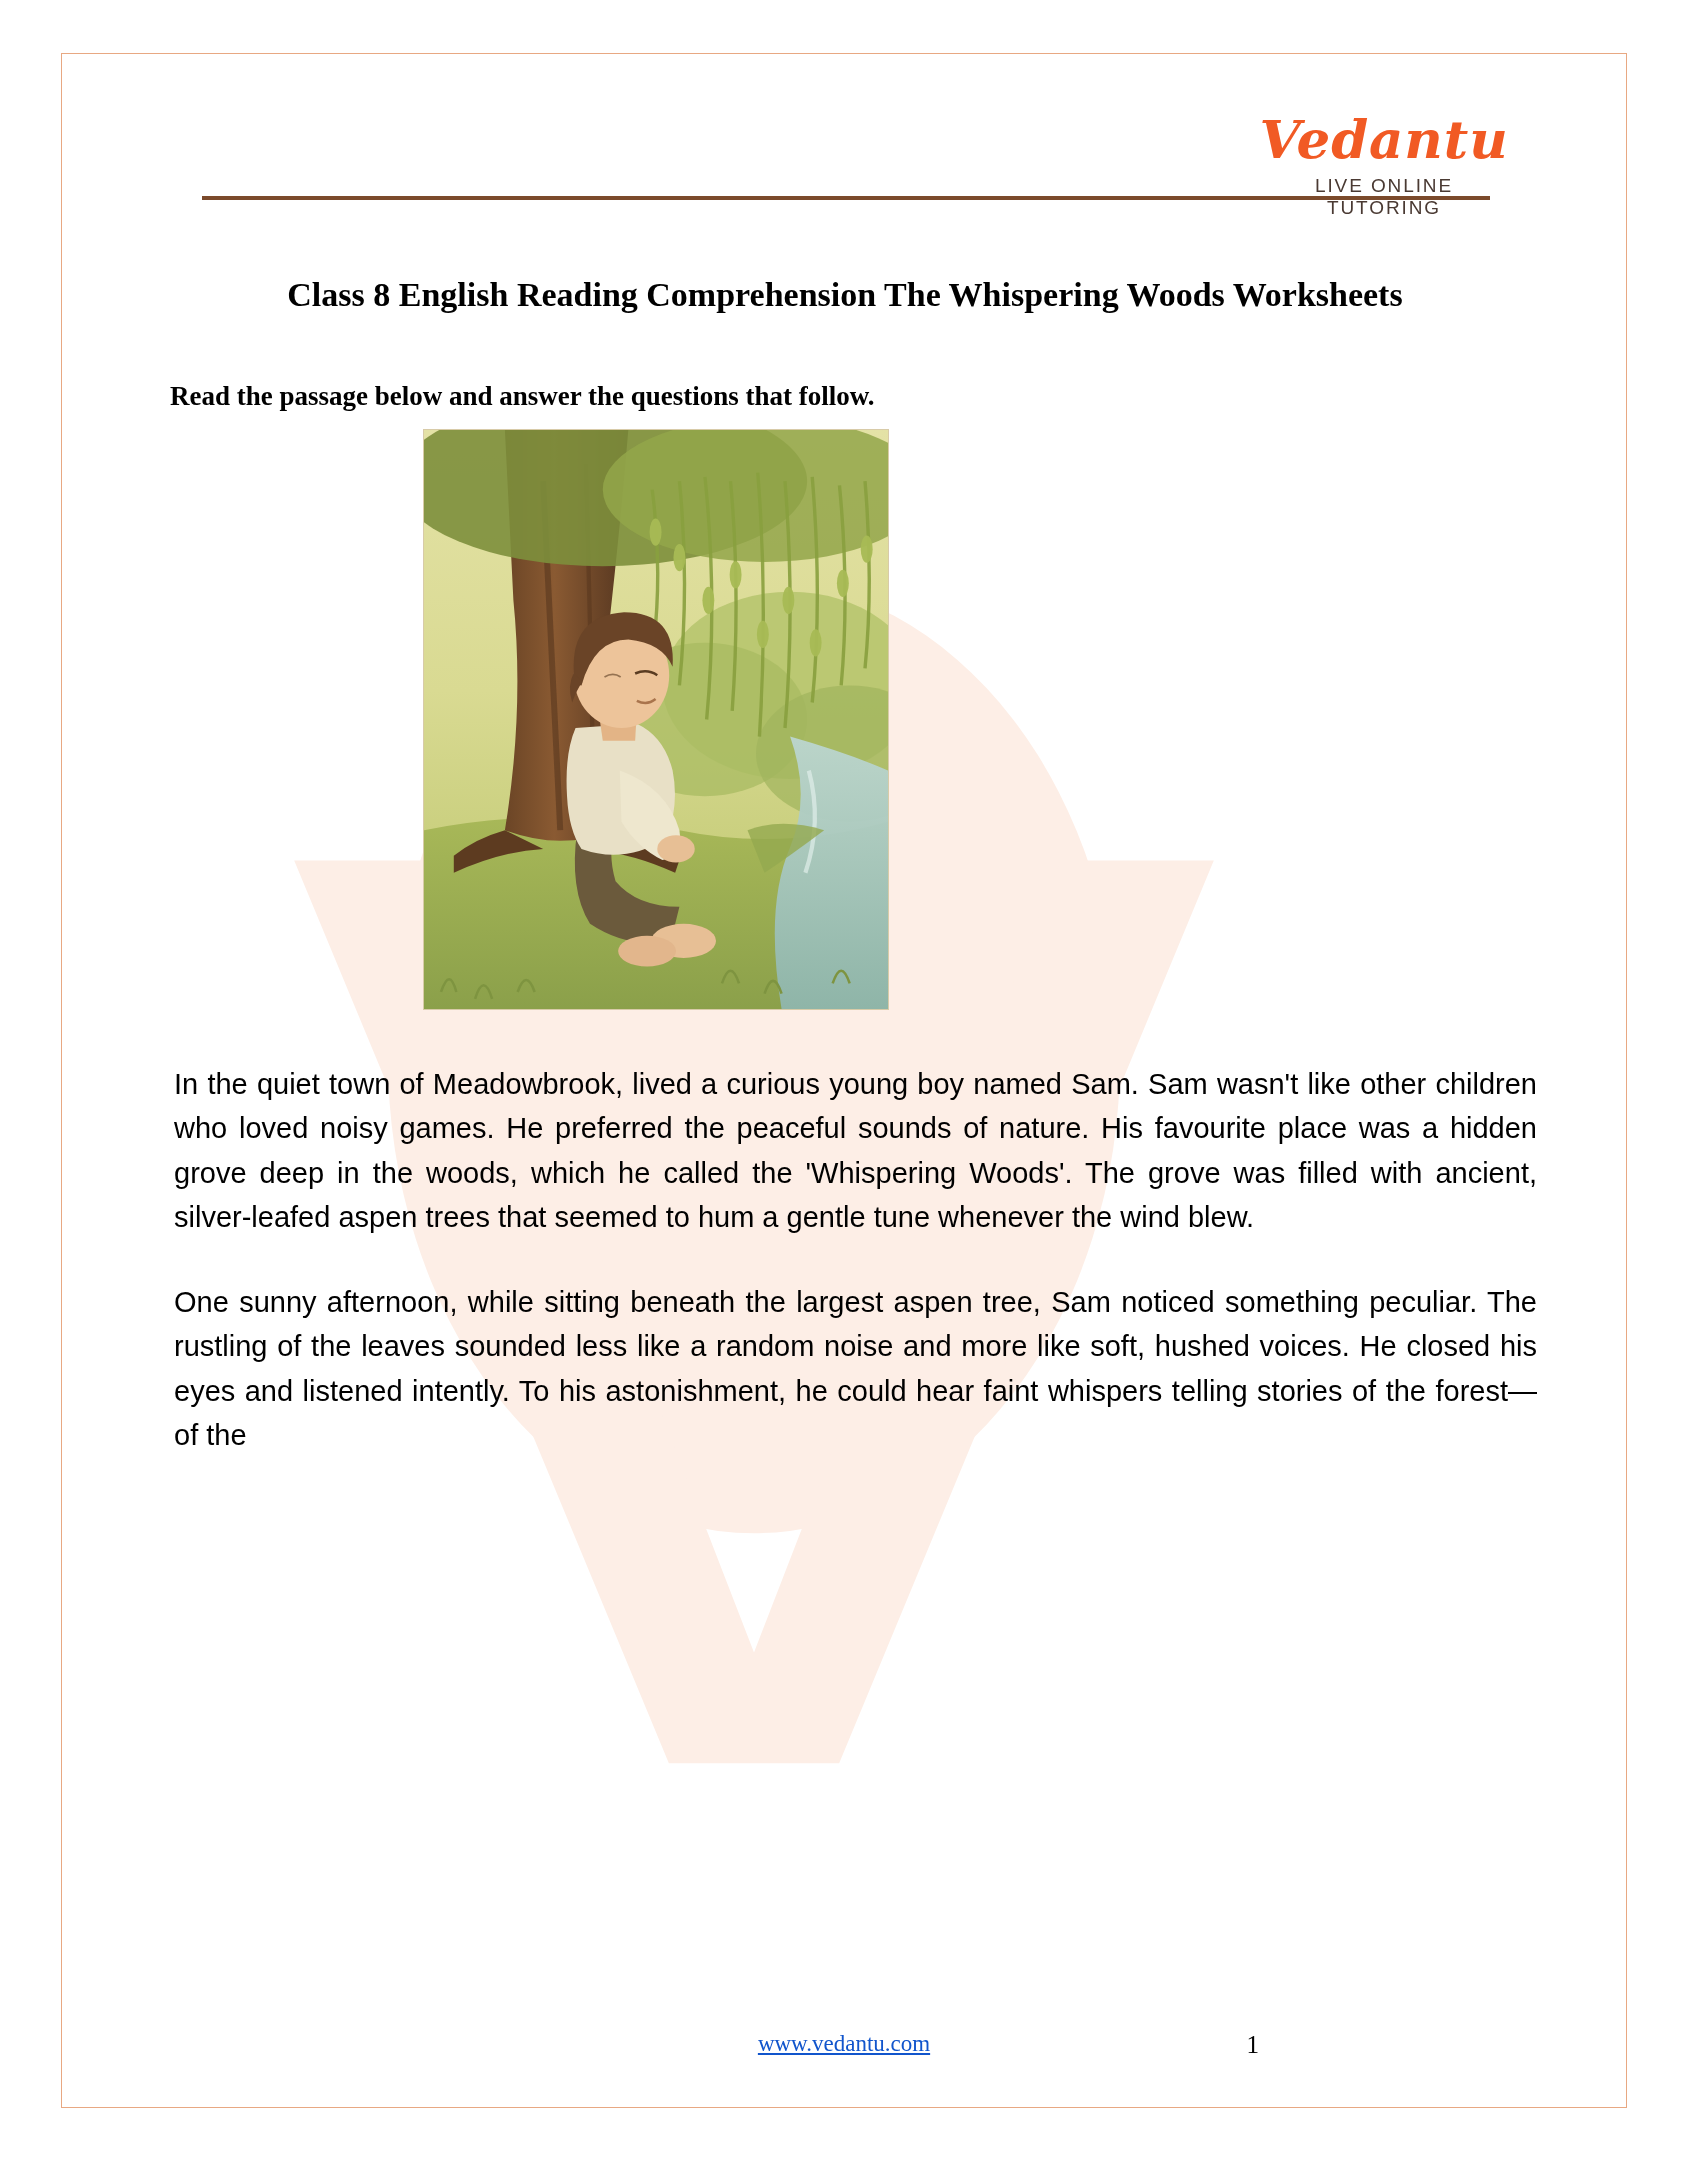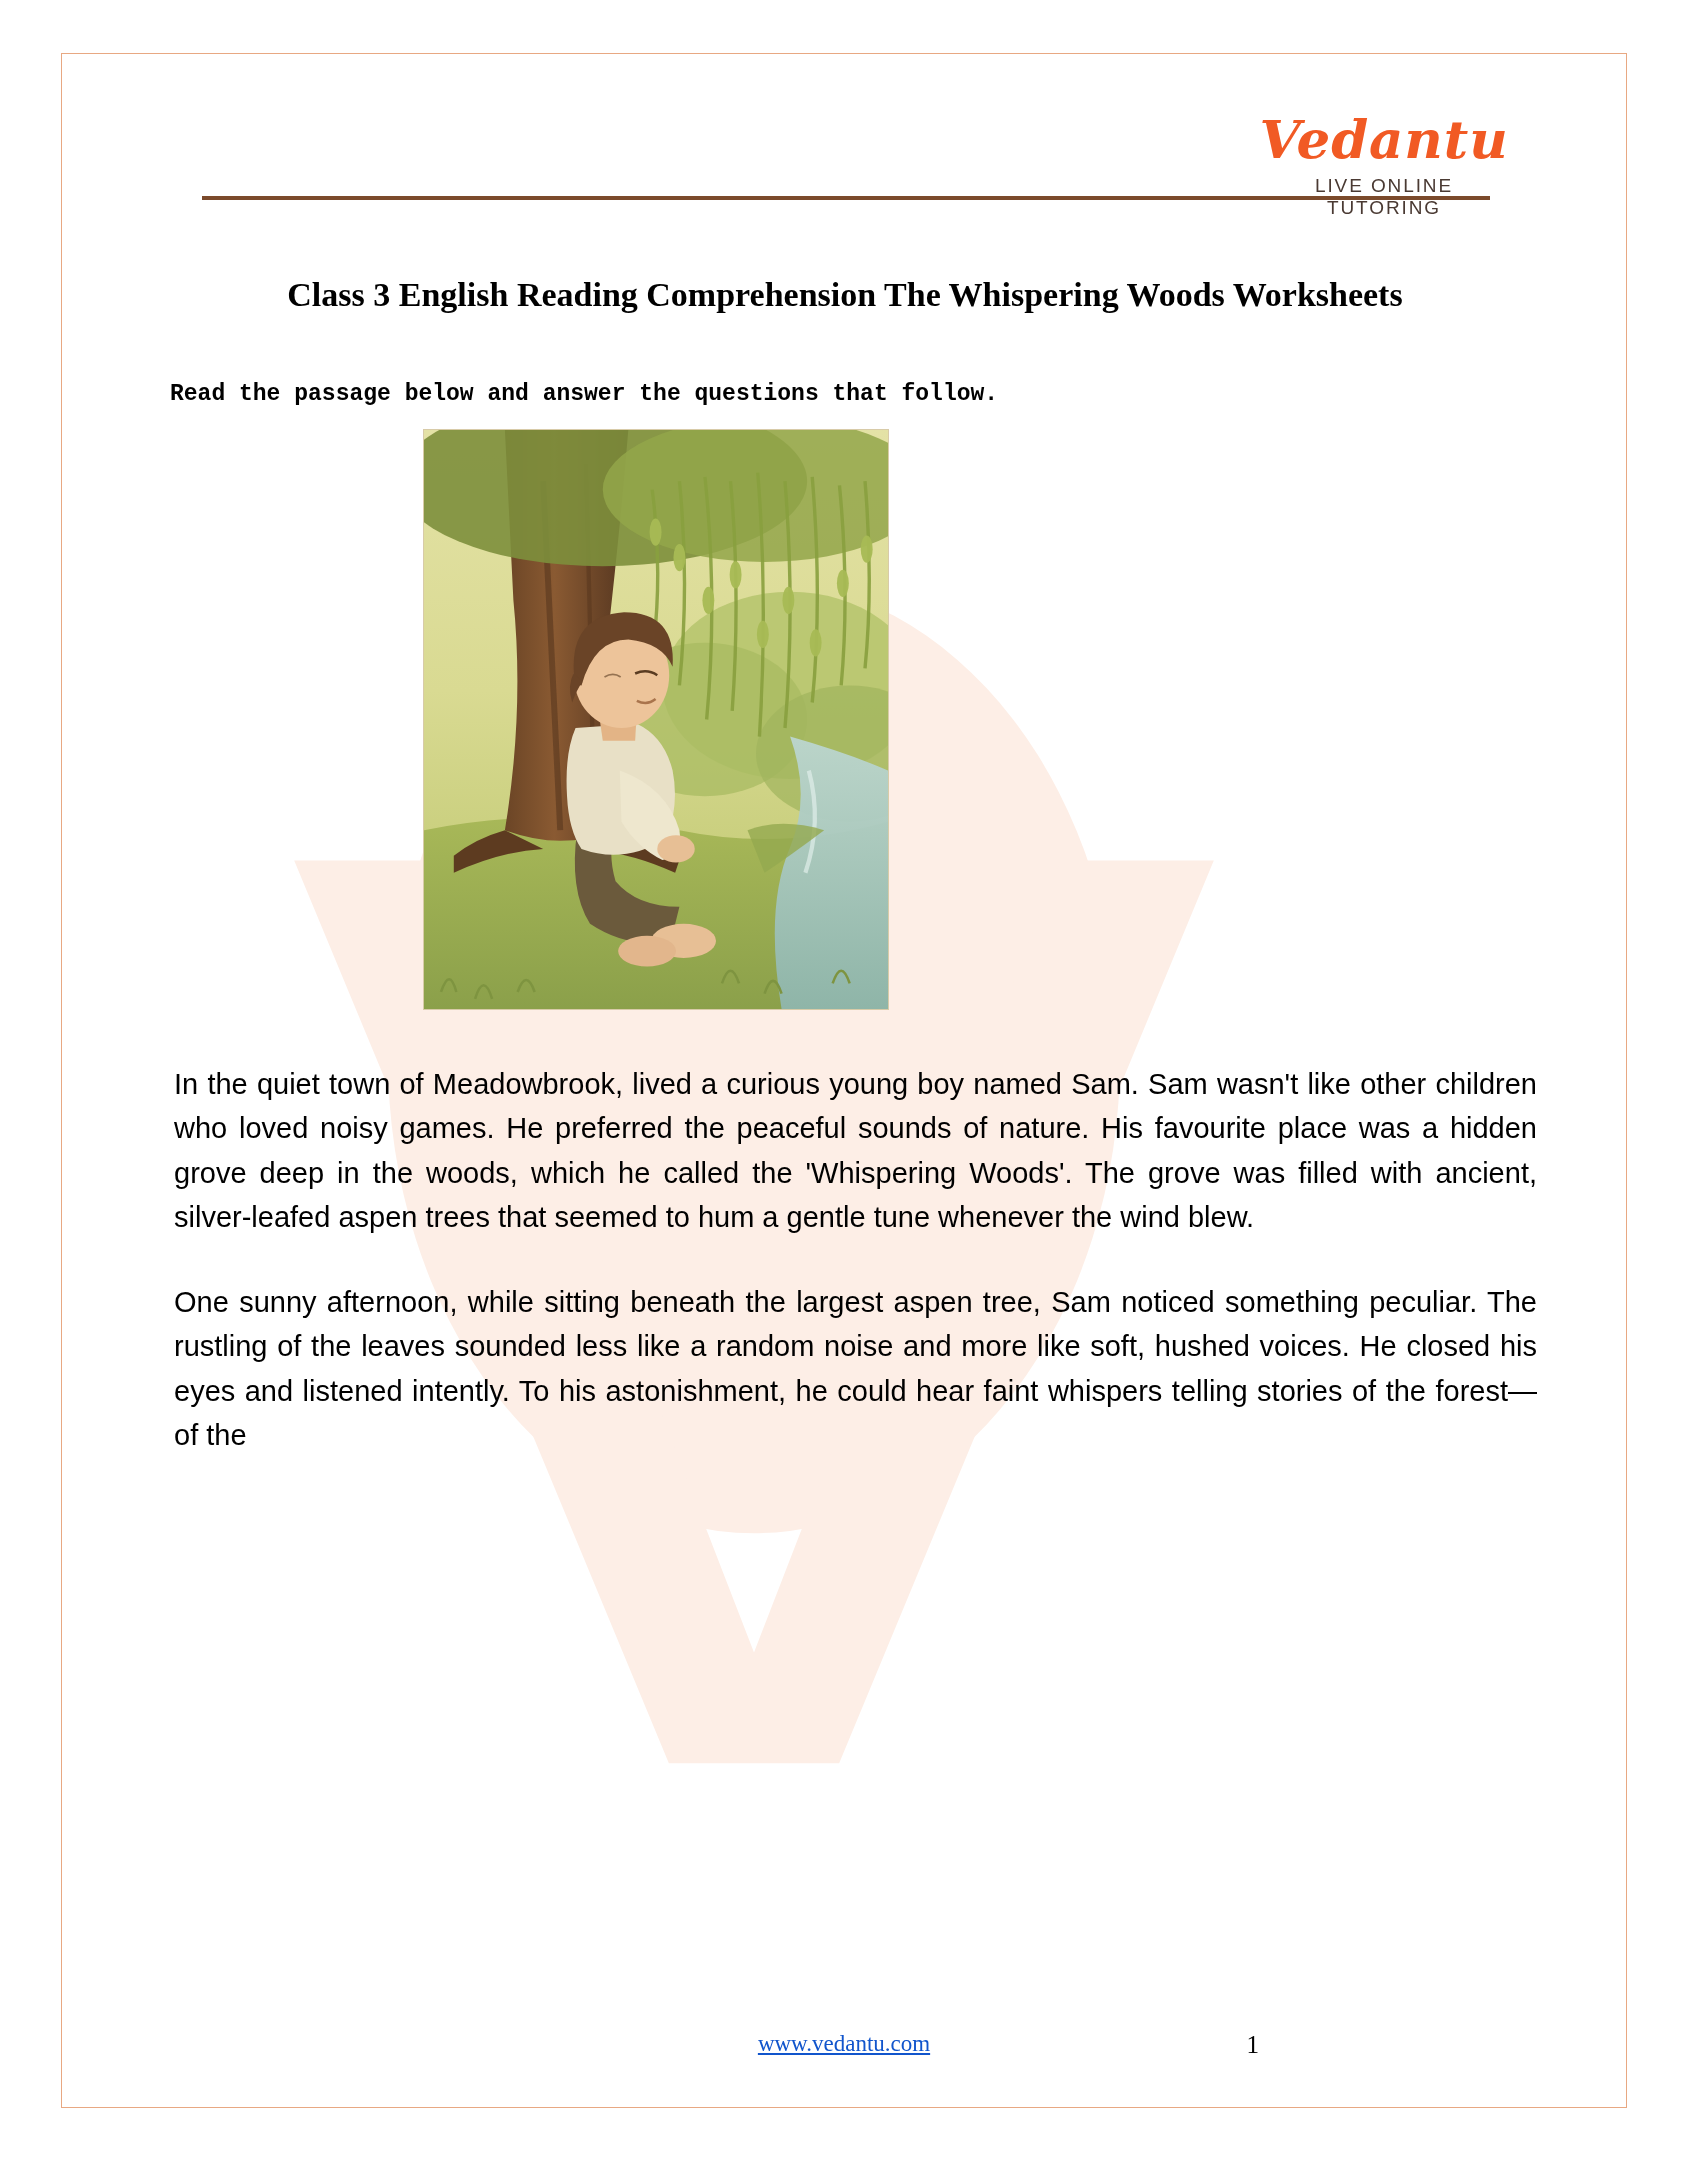--- a/index.html
+++ b/index.html
@@ -107,23 +107,23 @@
     font-weight: bold;
     line-height: 1.28;
     font-family: "Liberation Serif", serif;
   }
 
   .instruction {
     position: absolute;
     left: 109px;
     top: 328px;
     width: 1363px;
-    font-size: 23px;
+    font-size: 27px;
     font-weight: bold;
-    font-family: Liberation Mono, monospace;
+    font-family: Liberation Serif, serif;
   }
 
   
   .illustration {
     position: absolute;
     left: 362px;
     top: 376px;
     width: 464px;
     height: 579px;
     border: 0.9px solid #d8cba8;
@@ -188,21 +188,21 @@
   <div class="content">
 
     <div class="header">
       <div class="logo">
         <div class="logo-word">Vedantu</div>
         <div class="logo-sub">LIVE ONLINE TUTORING</div>
       </div>
       <div class="header-rule"></div>
     </div>
 
-    <div class="title">Class 3 English Reading Comprehension The Whispering Woods Worksheets</div>
+    <div class="title">Class 8 English Reading Comprehension The Whispering Woods Worksheets</div>
 
     <div class="instruction">Read the passage below and answer the questions that follow.</div>
 
     <div class="illustration">
       <svg width="464" height="579" viewBox="0 0 545 680" preserveAspectRatio="none">
         <defs>
           <linearGradient id="sky" x1="0" y1="0" x2="0" y2="1">
             <stop offset="0%" stop-color="#e4e2a6"></stop>
             <stop offset="45%" stop-color="#d9da92"></stop>
             <stop offset="100%" stop-color="#b9c469"></stop>

